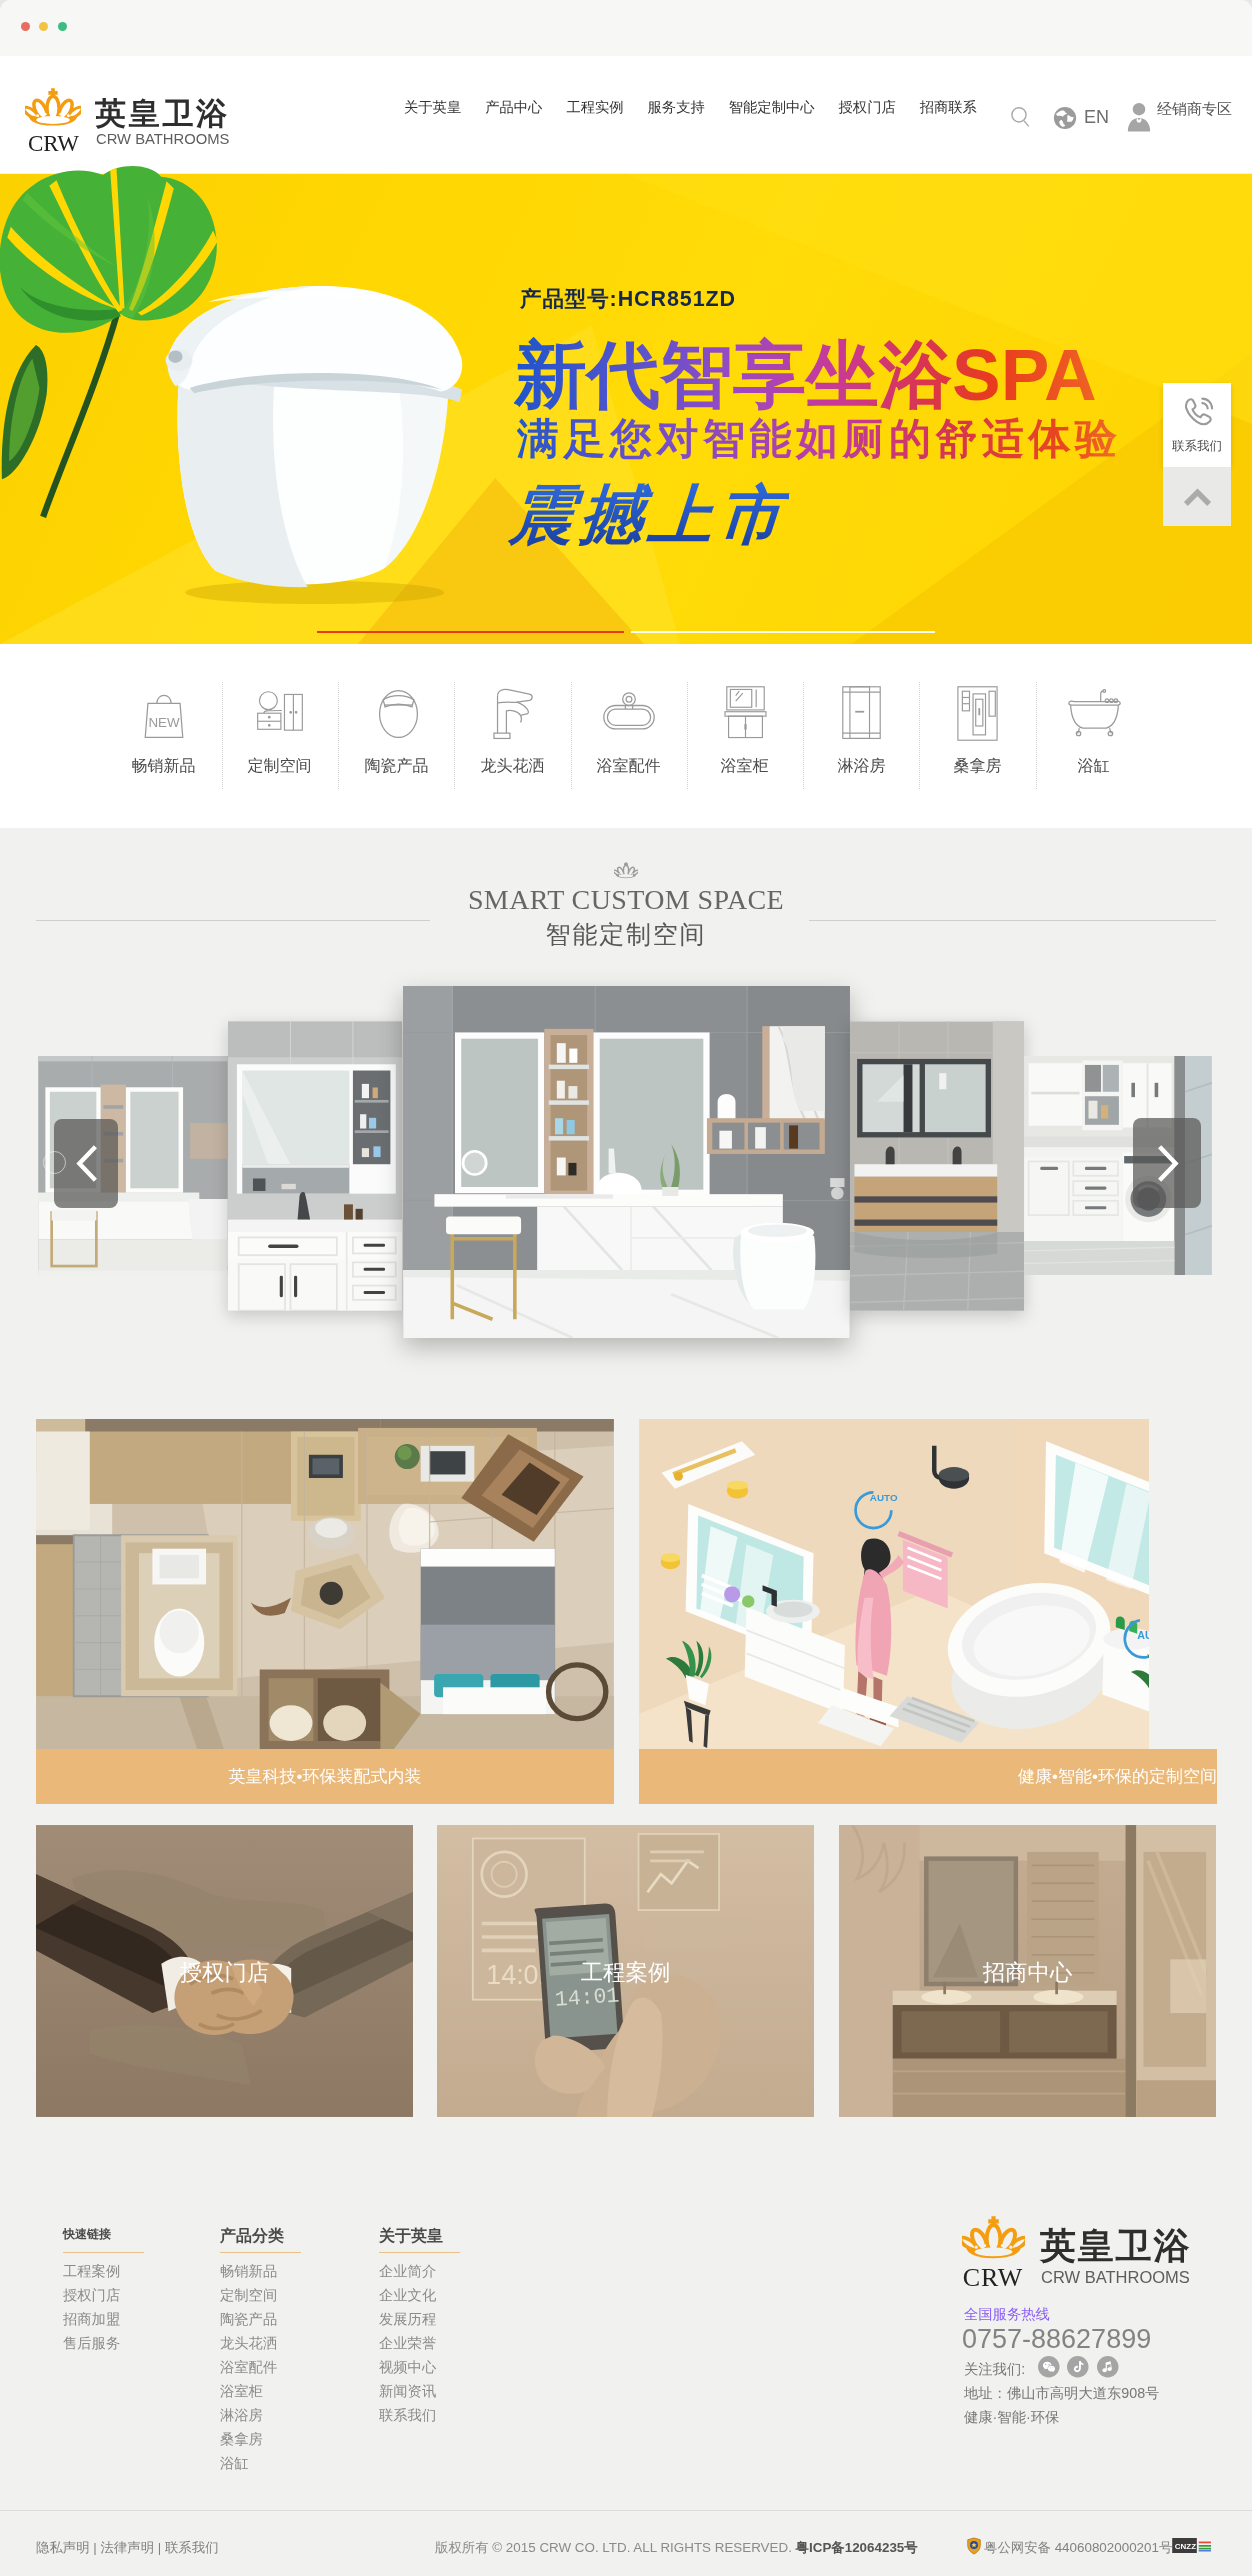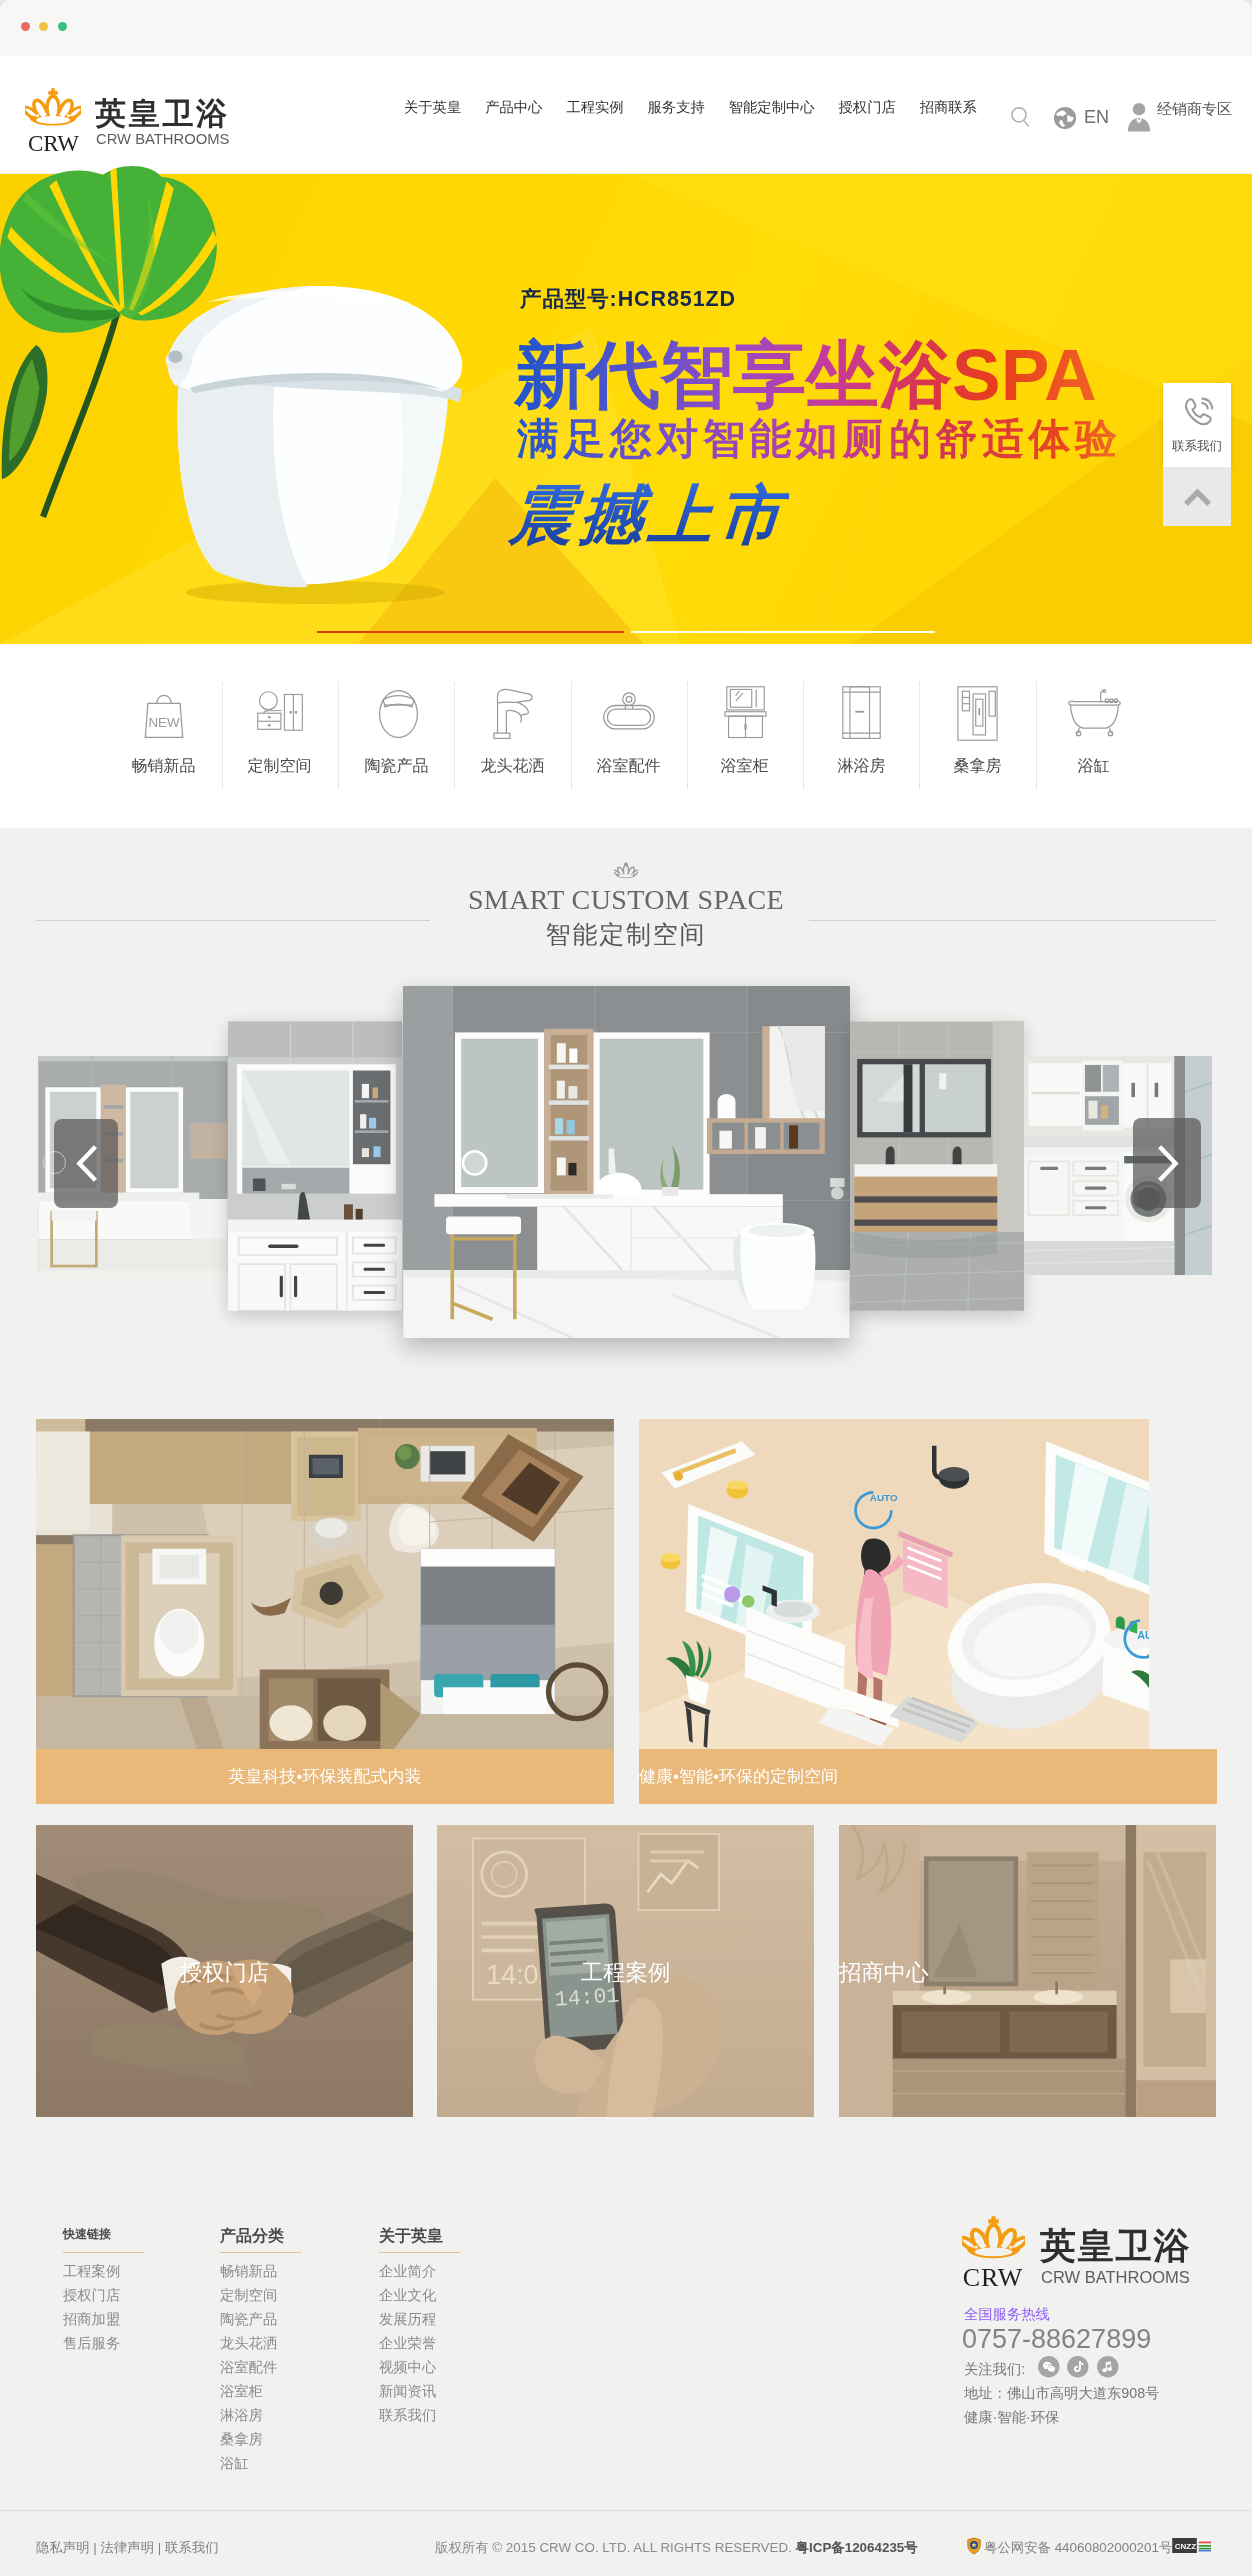--- a/index.html
+++ b/index.html
@@ -702,21 +702,21 @@
 <path d="M582 303 C 586 285 580 267 568 263 C 574 275 578 289 576 303z" fill="#35924a"></path>
 <path d="M586 303 C 594 289 594 271 584 263 C 588 277 588 291 582 301z" fill="#2d7a3a"></path>
 <path d="M590 305 C 600 295 604 279 598 269 C 598 283 594 295 588 303z" fill="#35924a"></path>
 <path d="M572 301 L 598 311 L 594 335 L 576 328 z" fill="#fdfdfc"></path>
 <path d="M570 330 L 600 341 L 598 347 L 572 337z M572 337 L 576 369 L 580 369 L 578 341z M594 345 L 592 369 L 596 369 L 598 347z" fill="#3a3a3a"></path>
 </g>
 </svg>
 </div>
 
 <div class="abs" style="left:639px;top:330px;width:578px;height:55px;background:#eab878;"></div>
-<div class="abs" style="left:639px;top:346px;width:578px;text-align:left;font-size:17px;color:#ffffff;">健康•智能•环保的定制空间</div>
+<div class="abs" style="left:639px;top:346px;width:578px;text-align:right;font-size:17px;color:#ffffff;">健康•智能•环保的定制空间</div>
 </div>
 
 <div id="trio" class="abs" style="left:0;top:1825px;width:1252px;height:292px;">
 
 <div class="abs" style="left:36px;top:0;width:377px;height:292px;overflow:hidden;">
 <svg width="377" height="292" viewBox="0 0 421 326">
 <defs>
             <linearGradient id="hsbg" x1="0" y1="0" x2="0" y2="1">
               <stop offset="0" stop-color="#a18d77"></stop>
               <stop offset="1" stop-color="#8d7963"></stop>
@@ -811,21 +811,21 @@
 <path d="M60 275 h260 M60 300 h260" stroke="#baa387" stroke-width="2"></path>
 <rect x="320" y="0" width="12" height="326" fill="#8d7a62"></rect>
 <rect x="332" y="0" width="89" height="326" fill="#d3bfa4"></rect>
 <rect x="340" y="30" width="70" height="240" fill="#c3ac8e"></rect>
 <path d="M345 40 l60 150 M355 30 l55 135" stroke="#cdb89a" stroke-width="4"></path>
 <rect x="332" y="285" width="89" height="41" fill="#baa184"></rect>
 <rect x="370" y="150" width="40" height="60" fill="#e3d2b6" opacity=".7"></rect>
 </svg>
 </div>
 
-<div class="abs" style="left:839px;top:132px;width:377px;font-size:22.4px;color:#fff;">招商中心</div>
+<div class="abs" style="left:839px;top:132px;width:377px;text-align:center;font-size:22.4px;color:#fff;">招商中心</div>
 </div>
 
 <div id="footer" class="abs" style="left:0;top:2174px;width:1252px;height:403px;">
 
 <div class="abs" style="left:63px;top:52px;font-size:12px;font-weight:bold;color:#4a4a4a;">快速链接</div>
 <div class="abs" style="left:63px;top:78px;width:81px;height:0.9px;background:#e9c089;"></div>
 <div class="abs" style="left:63px;top:85px;font-size:14.3px;color:#8b8b8b;line-height:24px;">工程案例<br>授权门店<br>招商加盟<br>售后服务</div>
 
 <div class="abs" style="left:220px;top:52px;font-size:16px;font-weight:bold;color:#4a4a4a;">产品分类</div>
 <div class="abs" style="left:220px;top:78px;width:81px;height:0.9px;background:#e9c089;"></div>

